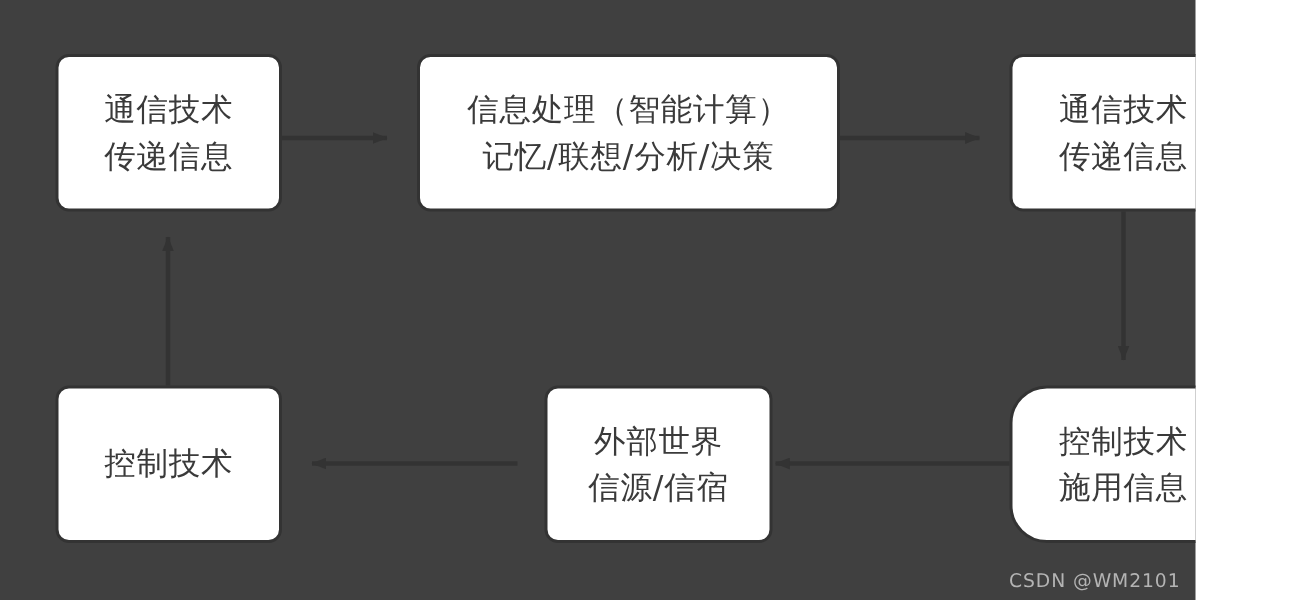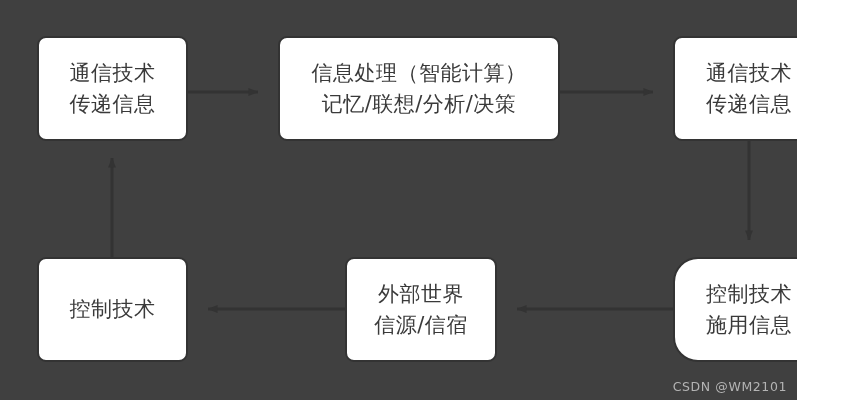--- a/index.html
+++ b/index.html
@@ -103,21 +103,21 @@
   <div class="node" style="left:673px; top:36px; width:152px; height:105px;">
     <div class="node-line">通信技术</div>
     <div class="node-line">传递信息</div>
   </div>
 
   <div class="node" style="left:673px; top:257px; width:152px; height:105px;border-radius:25px;">
     <div class="node-line">控制技术</div>
     <div class="node-line">施用信息</div>
   </div>
 
-  <div class="node" style="left:345px; top:257px; width:152px; height:105px;">
+  <div class="node" style="left:363px; top:257px; width:152px; height:105px;">
     <div class="node-line">外部世界</div>
     <div class="node-line">信源/信宿</div>
   </div>
 
   <div class="node" style="left:37px; top:257px; width:151px; height:105px;">
     <div class="node-line">控制技术</div>
   </div>
 
   <div id="watermark">CSDN @WM2101</div>
 

